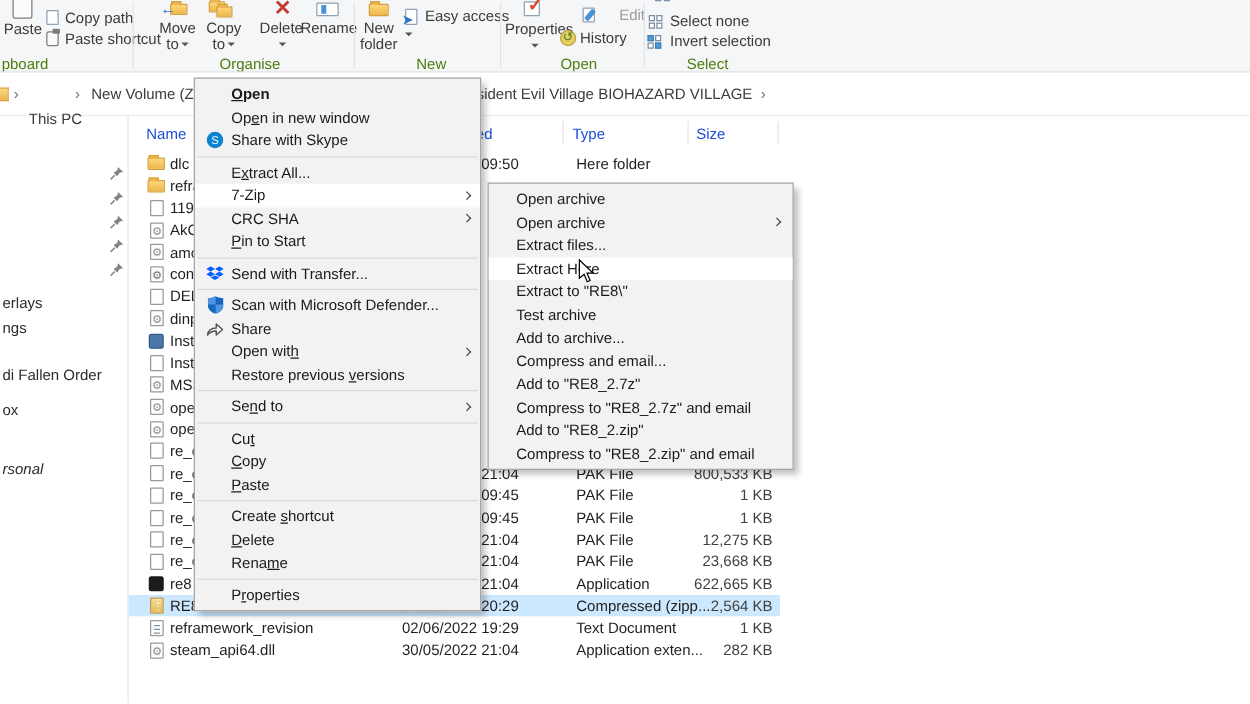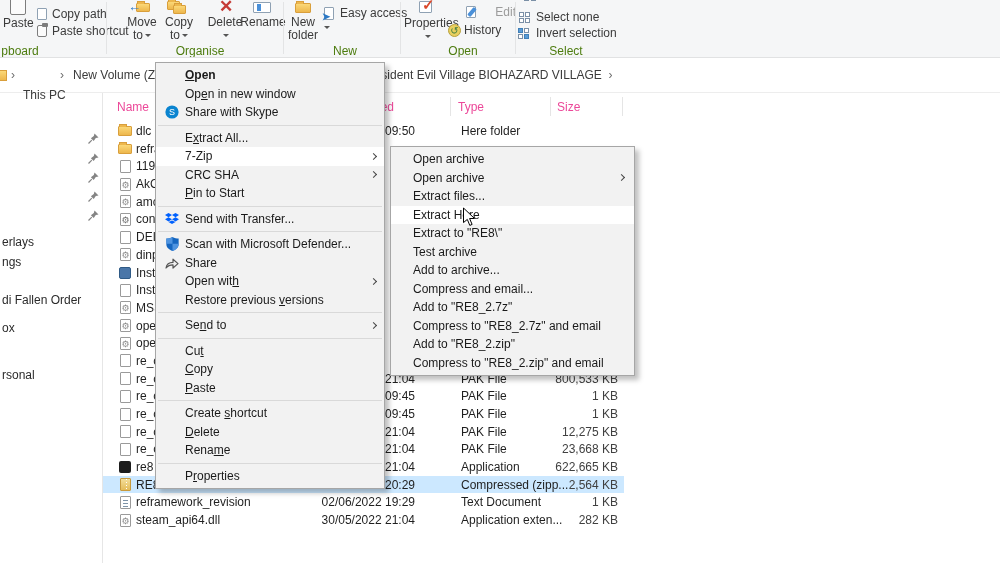--- a/index.html
+++ b/index.html
@@ -33,21 +33,21 @@
   .crumb { position:absolute; top:9px; font-size:12px; color:#3b3b3b; white-space:nowrap; }
   .chev { color:#6d6d6d; }
   .addr-folder { position:absolute; left:0; top:11px; width:7px; height:11px; background:linear-gradient(#fbd878,#edb74d); border:1px solid #d99f3c; border-left:none; }
 
   
   .vline { position:absolute; left:102px; top:93px; width:1px; height:470px; background:#e6e6e6; }
   .pin { position:absolute; left:88px; }
   .navfrag { position:absolute; left:2px; font-size:12px; color:#2b2b2b; white-space:nowrap; }
 
   
-  .colhead { position:absolute; top:100px; font-size:12px; color:#ec4899;text-align:right; }
+  .colhead { position:absolute; top:100px; font-size:12px; color:#1d4ed8;text-align:right; }
   .colsep { position:absolute; top:97px; width:1px; height:19px; background:#e5e5e5; }
   .rows { position:absolute; left:103px; top:122px; width:540px; }
   .row { position:relative; height:17.7px; width:521px; }
   .row.sel { background:#cce8ff; }
   .fic { position:absolute; left:14px; top:2px; width:16px; height:14px; display:flex; align-items:center; justify-content:center; }
   .fname { position:absolute; left:33px; top:2px; color:#1f1f1f; white-space:nowrap; }
   .fdate { position:absolute; left:195px; top:2px; width:117px; text-align:right; color:#1f1f1f; white-space:nowrap; }
   .ftype { position:absolute; left:358px; top:2px; color:#1f1f1f; white-space:nowrap; }
   .fsize { position:absolute; left:395px; top:2px; width:120px; text-align:right; color:#404040; white-space:nowrap; }
 
@@ -204,21 +204,21 @@
       <path d="M0.5 10.5 L3.8 7.2" stroke="#848484" stroke-width="1.2" fill="none"></path>
     </svg>
   <svg class="pin" style="top:210px;" width="11" height="11" viewBox="0 0 11 11">
       <path d="M6.5 0.5 L10.5 4.5 L7.8 5.1 L5.7 8 L2.9 5.2 L5.8 3.1 Z" fill="#848484"></path>
       <path d="M0.5 10.5 L3.8 7.2" stroke="#848484" stroke-width="1.2" fill="none"></path>
     </svg>
   <div class="navfrag" style="top:235px;">erlays</div>
   <div class="navfrag" style="top:255px;">ngs</div>
   <div class="navfrag" style="top:293px;">di Fallen Order</div>
   <div class="navfrag" style="top:321px;">ox</div>
-  <div class="navfrag" style="top:368px;">rsonal</div>
+  <div class="navfrag" style="top:368px;font-style:italic;">rsonal</div>
 </div>
 
 <div>
   <span class="colhead" style="left:117px;">Name</span>
   <span class="colhead" style="left:320px;">Date modified</span>
   <span class="colhead" style="left:458px;">Type</span>
   <span class="colhead" style="left:557px;">Size</span>
   <span class="colsep" style="left:450px;"></span>
   <span class="colsep" style="left:550px;"></span>
   <span class="colsep" style="left:622px;"></span>

